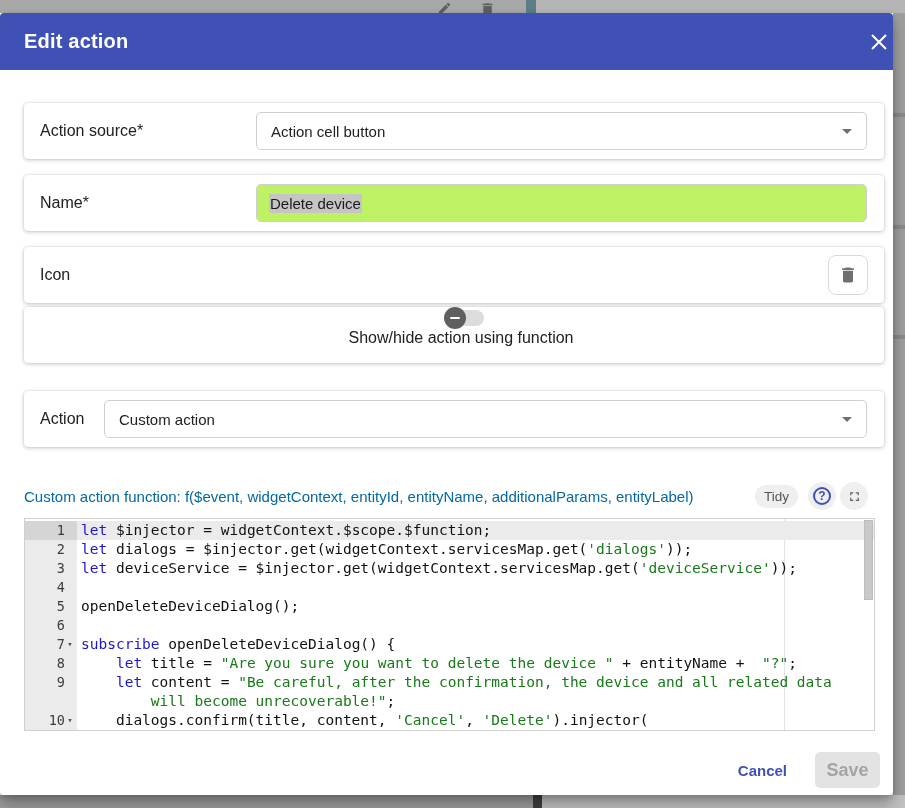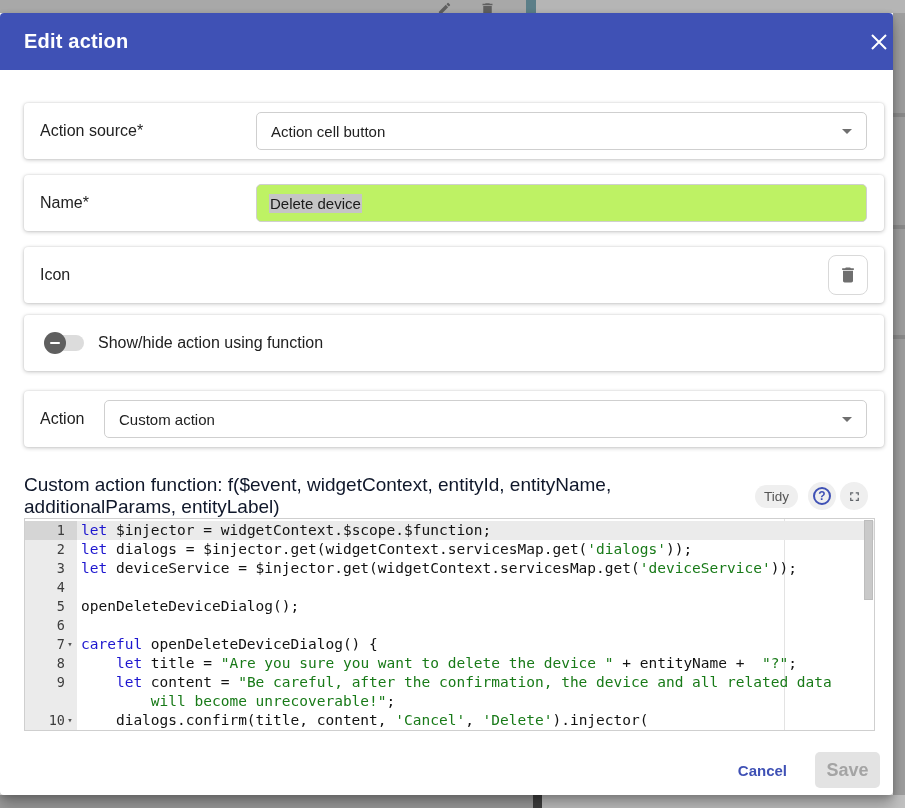--- a/index.html
+++ b/index.html
@@ -22,21 +22,21 @@
             border-radius:4px; box-shadow:0 11px 15px rgba(0,0,0,.25), 0 2px 6px rgba(0,0,0,.2); }
   .dlg-header { position:absolute; top:0; left:0; right:0; height:57px; background:#3f51b5;
                 border-radius:4px 4px 0 0; display:flex; align-items:center; padding:0 0 0 24px; }
   .dlg-title { color:#fff; font-size:20px; font-weight:bold; letter-spacing:.2px; flex:1; }
   .close-btn { background:none; border:none; width:28px; height:28px; cursor:pointer; display:flex; align-items:center; justify-content:center; }
 
   
   .card { position:absolute; left:24px; width:860px; height:56px; background:#fff; border-radius:4px;
           box-shadow:0 1px 4px rgba(0,0,0,.22), 0 0 2px rgba(0,0,0,.12);
           display:flex; align-items:center; }
-  .card-1 { top:90px; } .card-2 { top:162px; } .card-3 { top:234px; } .card-4 { top:302px; } .card-5 { top:378px; }
+  .card-1 { top:90px; } .card-2 { top:162px; } .card-3 { top:234px; } .card-4 { top:294px;flex-direction:column; } .card-5 { top:378px; }
   .fld-label { font-size:16px; color:#212121; padding-left:16px; }
   .select-box { position:absolute; height:38px; border:1px solid #cfcfcf; border-radius:5px;
                 display:flex; align-items:center; padding:14px 14px; cursor:pointer; background:#fff; }
   .select-box .sel-text { font-size:15px; color:#212121; flex:1; }
   .caret { width:0; height:0; border-left:5px solid transparent; border-right:5px solid transparent; border-top:5px solid #6f6f6f; margin-left:10px; }
   .sb-wide { left:232px; width:611px; top:9px; }
   .sb-action { left:80px; width:763px; top:9px; }
   .text-input { position:absolute; left:232px; top:9px; width:611px; height:38px; border:1px solid #cfcfcf; border-radius:5px;
                 display:flex; align-items:center; padding:0 12px; font-size:15px; color:#1a1a1a; cursor:text; background:#bef264; }
   .sel-highlight { background:#c5c5c5; padding:1px 1px; }
@@ -46,21 +46,21 @@
   
   .toggle { margin-left:20px; position:relative; width:40px; height:22px; cursor:pointer; }
   .toggle .track { position:absolute; left:4px; top:3px; width:36px; height:16px; background:#dcdcdc; border-radius:8px; }
   .toggle .thumb { position:absolute; left:0; top:0; width:22px; height:22px; background:#5f5f5f; border-radius:50%;
                    display:flex; align-items:center; justify-content:center; }
   .toggle .thumb .dash { width:10px; height:2px; background:#fff; border-radius:1px; }
   .toggle-label { font-size:16px; color:#212121; margin-left:14px; }
 
   
   .func-row { position:absolute; left:24px; top:468px; width:844px; height:30px; display:flex; align-items:center; }
-  .func-label { font-size:19px; color:#0f172a; flex:1; }
+  .func-label { font-size:15px; color:#0369a1; flex:1; }
   .chip-btn { background:#efefef; border:none; border-radius:12px; padding:4px 9px; font-size:13.5px; color:#555;
               font-family:"Liberation Sans", sans-serif; cursor:pointer; margin-right:6px; }
   .round-icon-btn { width:28px; height:28px; border-radius:50%; background:#efefef; border:none; display:flex;
                     align-items:center; justify-content:center; cursor:pointer; margin-left:4px; }
   .help-ring { width:18px; height:18px; border:2px solid #3f51b5; border-radius:50%; display:flex; align-items:center;
                justify-content:center; font-size:12px; font-weight:bold; color:#3f51b5; }
 
   
   .editor { position:absolute; left:24px; top:505px; width:851px; height:213px; border:1px solid #cfcfcf;
             background:#fff; overflow:hidden; font-family:"DejaVu Sans Mono", monospace; font-size:14.5px; }
@@ -178,21 +178,21 @@
 
     <div class="editor">
       <div class="print-margin"></div>
       <div class="editor-inner">
           <div class="cm-row active"><span class="cm-gutter"><span>1</span><span class="fold"></span></span><span class="cm-code"><span class="tk-k">let</span><span class="tk-p"> $injector = widgetContext.$scope.$function;</span></span></div>
           <div class="cm-row"><span class="cm-gutter"><span>2</span><span class="fold"></span></span><span class="cm-code"><span class="tk-k">let</span><span class="tk-p"> dialogs = $injector.get(widgetContext.servicesMap.get(</span><span class="tk-s">'dialogs'</span><span class="tk-p">));</span></span></div>
           <div class="cm-row"><span class="cm-gutter"><span>3</span><span class="fold"></span></span><span class="cm-code"><span class="tk-k">let</span><span class="tk-p"> deviceService = $injector.get(widgetContext.servicesMap.get(</span><span class="tk-s">'deviceService'</span><span class="tk-p">));</span></span></div>
           <div class="cm-row"><span class="cm-gutter"><span>4</span><span class="fold"></span></span><span class="cm-code"></span></div>
           <div class="cm-row"><span class="cm-gutter"><span>5</span><span class="fold"></span></span><span class="cm-code"><span class="tk-p">openDeleteDeviceDialog();</span></span></div>
           <div class="cm-row"><span class="cm-gutter"><span>6</span><span class="fold"></span></span><span class="cm-code"></span></div>
-          <div class="cm-row"><span class="cm-gutter"><span>7</span><span class="fold">▾</span></span><span class="cm-code"><span class="tk-k">careful</span><span class="tk-p"> openDeleteDeviceDialog() {</span></span></div>
+          <div class="cm-row"><span class="cm-gutter"><span>7</span><span class="fold">▾</span></span><span class="cm-code"><span class="tk-k">subscribe</span><span class="tk-p"> openDeleteDeviceDialog() {</span></span></div>
           <div class="cm-row"><span class="cm-gutter"><span>8</span><span class="fold"></span></span><span class="cm-code"><span class="tk-p">    </span><span class="tk-k">let</span><span class="tk-p"> title = </span><span class="tk-s">"Are you sure you want to delete the device "</span><span class="tk-p"> + entityName +  </span><span class="tk-s">"?"</span><span class="tk-p">;</span></span></div>
           <div class="cm-row"><span class="cm-gutter"><span>9</span><span class="fold"></span></span><span class="cm-code"><span class="tk-p">    </span><span class="tk-k">let</span><span class="tk-p"> content = </span><span class="tk-s">"Be careful, after the confirmation, the device and all related data</span></span></div>
           <div class="cm-row"><span class="cm-gutter"><span></span><span class="fold"></span></span><span class="cm-code"><span class="tk-s">        will become unrecoverable!"</span><span class="tk-p">;</span></span></div>
           <div class="cm-row"><span class="cm-gutter"><span>10</span><span class="fold">▾</span></span><span class="cm-code"><span class="tk-p">    dialogs.confirm(title, content, </span><span class="tk-s">'Cancel'</span><span class="tk-p">, </span><span class="tk-s">'Delete'</span><span class="tk-p">).injector(</span></span></div>
         </div>
       <div class="scrollbar-thumb"></div>
     </div>
 
     <div class="dlg-footer">
       <button class="btn-cancel">Cancel</button>

